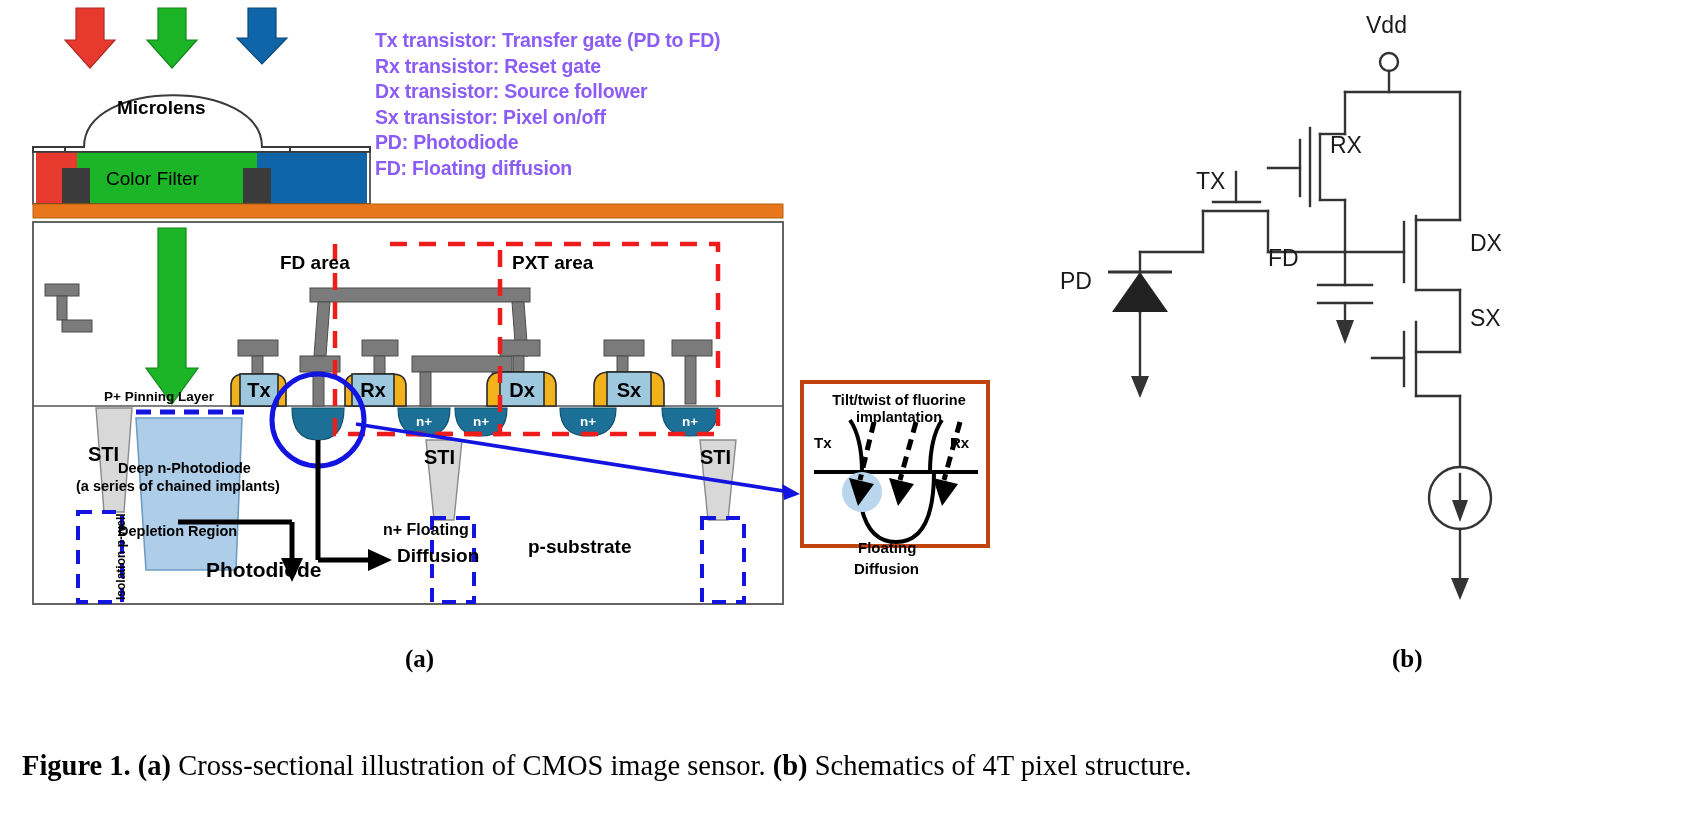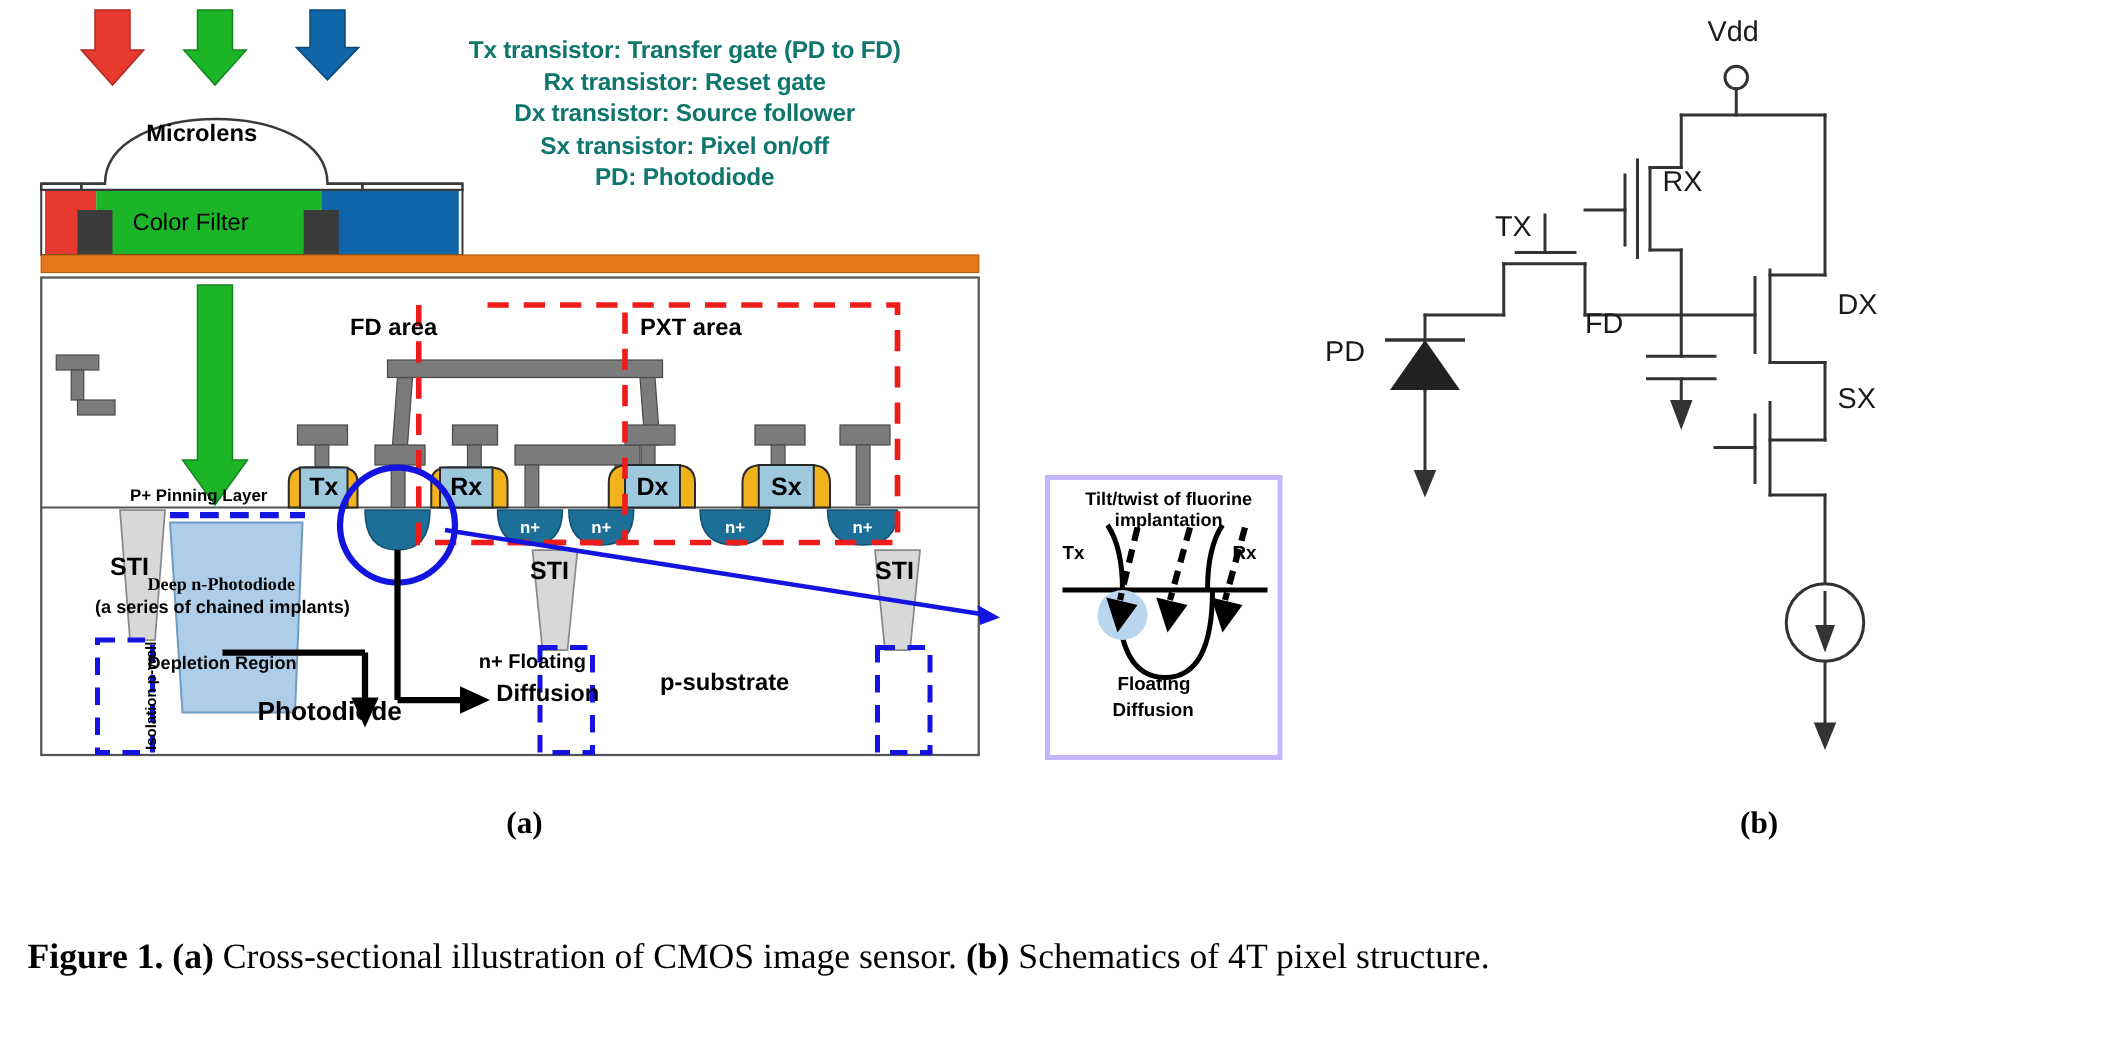--- a/index.html
+++ b/index.html
@@ -8,22 +8,22 @@
     width:1684px;height:839px;position:relative;overflow:hidden;
     font-family:"Liberation Sans", sans-serif;
   }
   .abs{position:absolute;}
 
   
   #panel-a{left:0;top:0;width:1000px;height:700px;}
   #panel-b{left:1000px;top:0;width:684px;height:700px;}
 
   .legend-line{
-    font-size:19.5px;font-weight:bold;color:#0f766e;
-    letter-spacing:-0.2px;white-space:nowrap;line-height:25.5px;text-align:center;
+    font-size:19.5px;font-weight:bold;color:#8b5cf6;
+    letter-spacing:-0.2px;white-space:nowrap;line-height:25.5px;
   }
 
   .bold-lbl{font-weight:bold;color:#000;white-space:nowrap;}
 
   
   .microlens-text{font-size:19px;font-weight:bold;color:#000;}
   .cf-text{font-size:19px;font-weight:normal;color:#000;}
 
   
   .gate-lbl{
@@ -37,22 +37,22 @@
 
   .sti-lbl{font-size:20px;font-weight:bold;color:#000;}
 
   .vert-label{
     font-size:12px;font-weight:bold;color:#000;white-space:nowrap;
     transform:rotate(-90deg);transform-origin:left top;
   }
 
   
   #inset-box{
-    left:836px;top:380px;width:190px;height:228px;
-    border:4px solid #c4b5fd;background:#ffffff;box-sizing:border-box;
+    left:800px;top:380px;width:190px;height:168px;
+    border:4px solid #c2410c;background:#ffffff;box-sizing:border-box;
   }
   .inset-title{
     font-size:14.5px;font-weight:bold;color:#000;text-align:center;
     line-height:17px;white-space:nowrap;
   }
   .inset-small{font-size:15px;font-weight:bold;color:#000;white-space:nowrap;}
 
   
   .ckt-lbl{font-size:23px;color:#1a1a1a;font-family:"Liberation Sans",sans-serif;}
 
@@ -72,20 +72,21 @@
 <body>
 
 <div class="abs" id="panel-a">
 
   <div class="abs" style="left:375px;top:28px;">
     <div class="legend-line">Tx transistor: Transfer gate (PD to FD)</div>
     <div class="legend-line">Rx transistor: Reset gate</div>
     <div class="legend-line">Dx transistor: Source follower</div>
     <div class="legend-line">Sx transistor: Pixel on/off</div>
     <div class="legend-line">PD: Photodiode</div>
+    <div class="legend-line">FD: Floating diffusion</div>
   </div>
 
   <svg class="abs" style="left:0;top:0;" width="1000" height="700" viewBox="0 0 1000 700">
 
     <g>
       <path d="M76,8 L104,8 L104,40 L115,40 L90,68 L65,40 L76,40 Z" fill="#e8392e" stroke="#b02a22" stroke-width="1.2"></path>
     </g>
     <g>
       <path d="M158,8 L186,8 L186,40 L197,40 L172,68 L147,40 L158,40 Z" fill="#1db528" stroke="#14861d" stroke-width="1.2"></path>
     </g>
@@ -231,21 +232,21 @@
 
   <div class="abs nplus-lbl" style="left:398px;top:414px;width:52px;">n+</div>
   <div class="abs nplus-lbl" style="left:455px;top:414px;width:52px;">n+</div>
   <div class="abs nplus-lbl" style="left:560px;top:414px;width:56px;">n+</div>
   <div class="abs nplus-lbl" style="left:662px;top:414px;width:56px;">n+</div>
 
   <div class="abs sti-lbl" style="left:88px;top:443px;">STI</div>
   <div class="abs sti-lbl" style="left:424px;top:446px;">STI</div>
   <div class="abs sti-lbl" style="left:700px;top:446px;">STI</div>
 
-  <div class="abs bold-lbl" style="left:118px;top:460px;font-size:14.5px;font-family:Liberation Serif, serif;">Deep n-Photodiode</div>
+  <div class="abs bold-lbl" style="left:118px;top:460px;font-size:14.5px;">Deep n-Photodiode</div>
   <div class="abs bold-lbl" style="left:76px;top:478px;font-size:14.5px;">(a series of chained implants)</div>
   <div class="abs bold-lbl" style="left:118px;top:523px;font-size:14.5px;">Depletion Region</div>
 
   <div class="abs vert-label" style="left:114px;top:600px;">Isolation p-well</div>
 
   <div class="abs bold-lbl" style="left:206px;top:558px;font-size:21px;">Photodiode</div>
   <div class="abs bold-lbl" style="left:383px;top:521px;font-size:16px;">n+ Floating</div>
   <div class="abs bold-lbl" style="left:397px;top:545px;font-size:19px;">Diffusion</div>
   <div class="abs bold-lbl" style="left:528px;top:536px;font-size:19px;">p-substrate</div>
 

